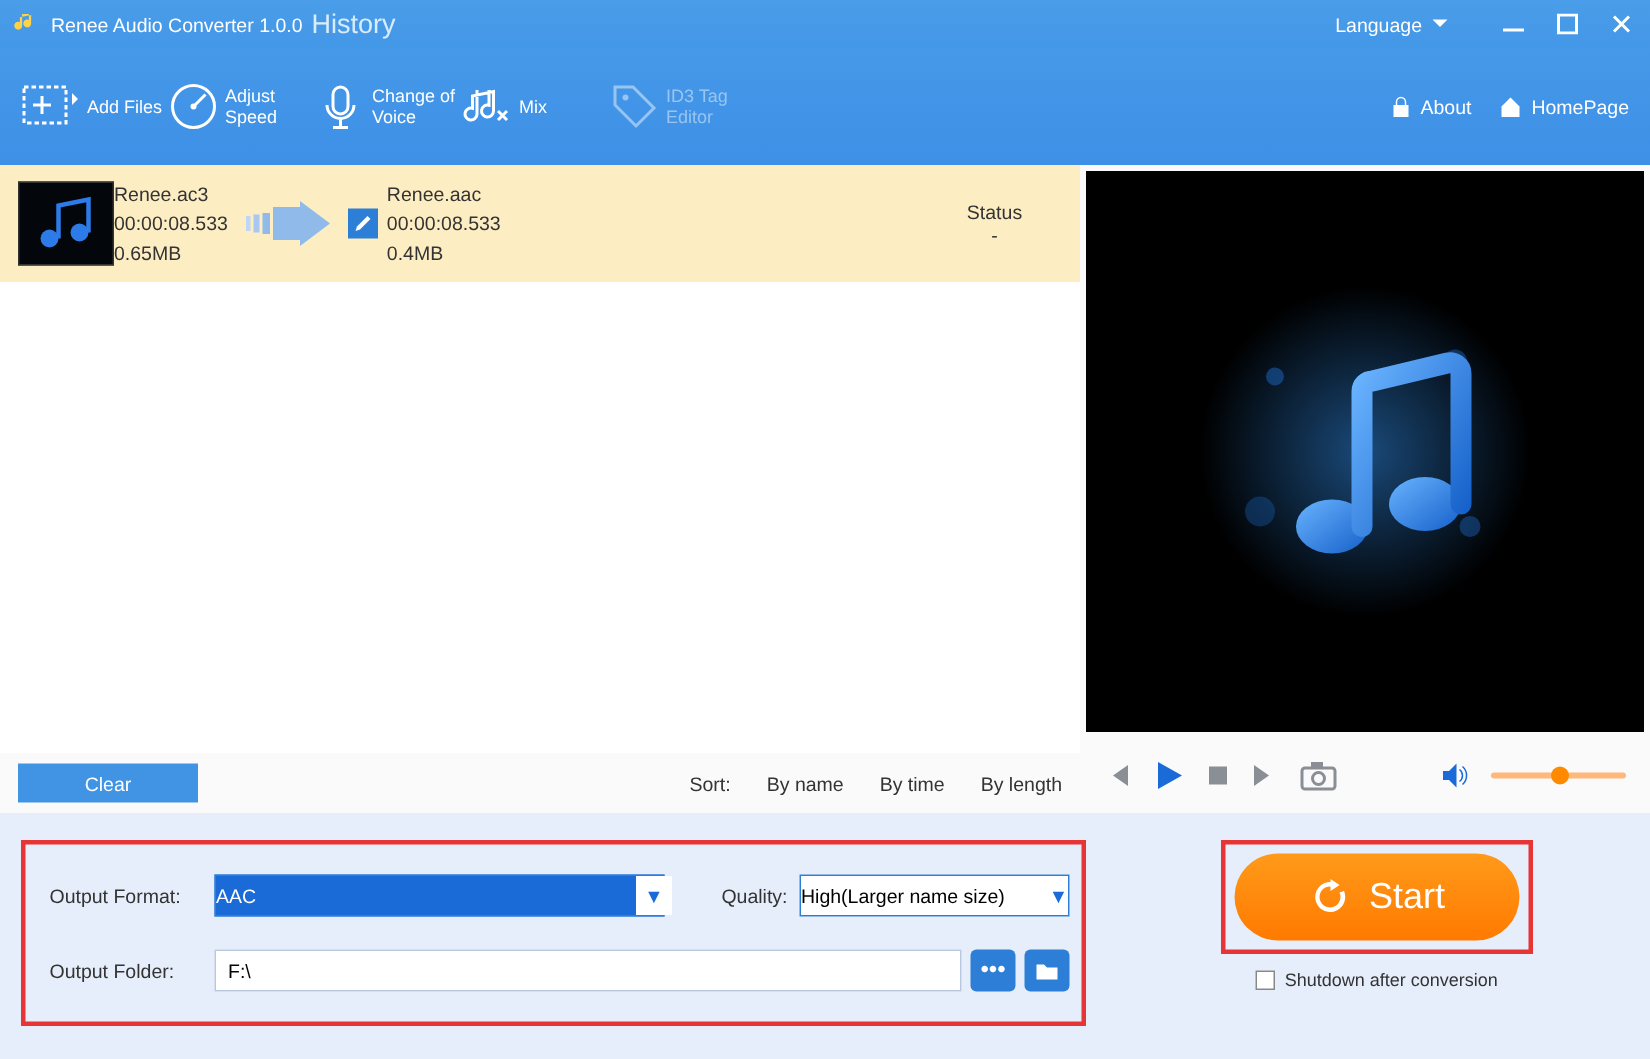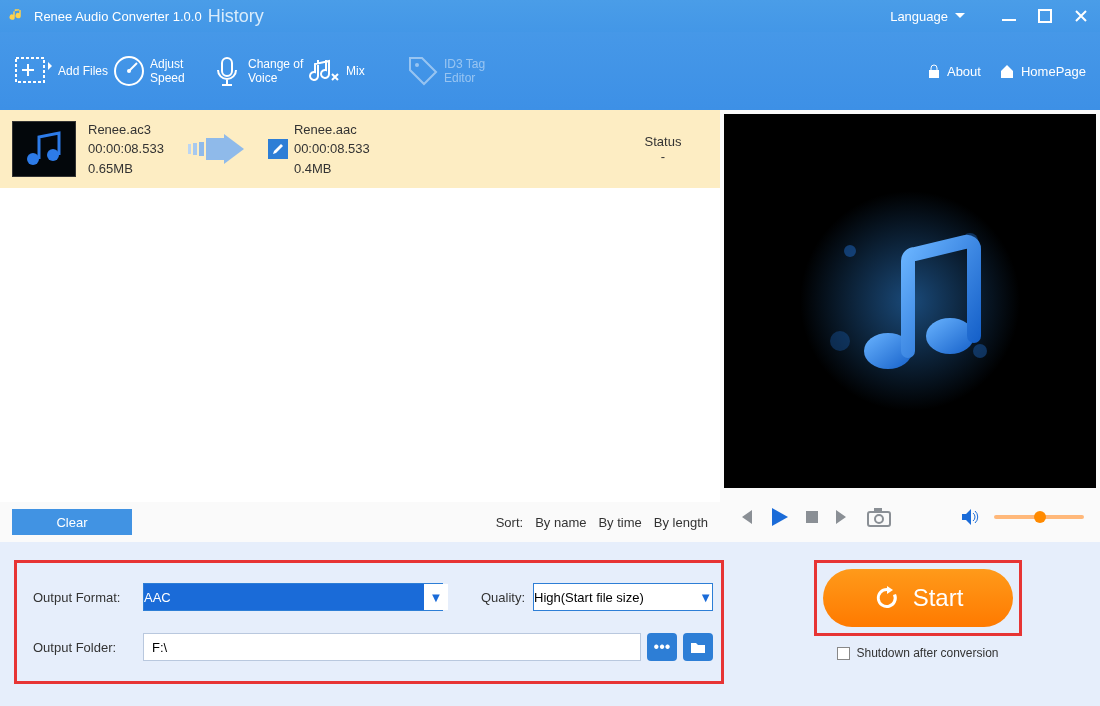--- a/index.html
+++ b/index.html
@@ -12,30 +12,30 @@
 .lang-btn{font-size:13px;color:#fff;display:flex;align-items:center;gap:6px;cursor:pointer;margin-right:18px}
 .win-btn{width:22px;height:22px;margin-left:14px;display:flex;align-items:center;justify-content:center;cursor:pointer}
 .toolbar{height:78px;background:linear-gradient(#4698e8,#3d90e6);display:flex;align-items:center;padding:0 14px}
 .tool{display:flex;flex-direction:row;align-items:center;color:#fff;font-size:12px;width:98px;cursor:pointer;gap:4px}
 .tool.dim{opacity:.45}
 .tool .ic{height:36px;display:flex;align-items:center;justify-content:center}
 .toolbar .spacer{flex:1}
 .rlink{color:#fff;font-size:13px;display:flex;align-items:center;gap:6px;cursor:pointer;margin-left:18px}
 .content{display:flex;height:432px}
 .leftcol{width:720px;display:flex;flex-direction:column}
-.filerow{height:78px;background:#fdedc3;display:flex;align-items:center;padding:19px 12px;gap:12px}
+.filerow{height:78px;background:#fdedc3;display:flex;align-items:center;padding:19px 12px;}
 .thumb{width:64px;height:56px;background:#03070b;display:flex;align-items:center;justify-content:center;border:1px solid #333}
 .meta{font-size:13px;color:#333;line-height:1.5}
 .arrow-area{flex:0 0 80px;display:flex;align-items:center;justify-content:center}
 .out-meta{font-size:13px;color:#333;line-height:1.5}
 .status-col{margin-left:auto;text-align:center;font-size:13px;color:#333;width:90px}
 .listarea{flex:1;background:#fff}
 .listfooter{height:40px;display:flex;align-items:center;padding:0 12px;gap:12px}
 .btn-blue{width:120px;height:26px;background:#4193e3;color:#fff;border:none;font-size:13px;cursor:pointer}
-.sort-group{margin-left:auto;display:flex;gap:12px;font-size:13px;color:#333;align-items:center}
+.sort-group{margin-left:auto;display:flex;gap:24px;font-size:13px;color:#333;align-items:center}
 .sort-group span{cursor:pointer}
 .rightcol{width:380px;display:flex;flex-direction:column}
 .preview{height:378px;background:#000;display:flex;align-items:center;justify-content:center;margin:4px}
 .player{height:50px;display:flex;align-items:center;gap:14px;padding:0 16px}
 .pbtn{cursor:pointer;color:#8a8f95}
 .vol-slider{position:relative;width:90px;height:4px;background:#ffb87a;border-radius:2px}
 .vol-slider .knob{position:absolute;top:-4px;left:40px;width:12px;height:12px;background:#ff8a00;border-radius:50%}
 .bottom{height:164px;background:#e6eefb;padding:18px 14px 10px;display:flex;gap:90px;align-items:flex-start}
 .settings-box{border:3px solid #e73434;width:710px;padding:20px 16px;display:grid;grid-template-columns:110px 300px 90px 180px;row-gap:22px;align-items:center;position:relative;background:transparent}
 .lbl{font-size:13px;color:#333}
@@ -257,21 +257,21 @@
 
 <div class="bottom">
   <div class="settings-box">
     <div class="lbl">Output Format:</div>
     <div class="combo sel">
       <span>AAC</span>
       <span class="chev">▼</span>
     </div>
     <div class="lbl" style="text-align:right;padding-right:8px">Quality:</div>
     <div class="combo">
-      <span>High(Start file size)</span>
+      <span>High(Larger name size)</span>
       <span class="chev">▼</span>
     </div>
     <div class="lbl">Output Folder:</div>
     <div class="folder-row">
       <input class="folder-input" value="F:\" style="">
       <div class="icon-btn">
           <span>•••</span>
         </div>
       <div class="icon-btn">
         <svg width="16" height="14">

